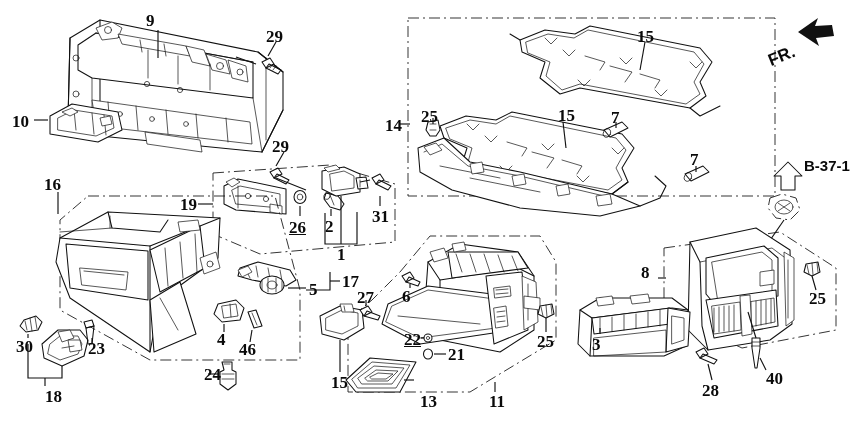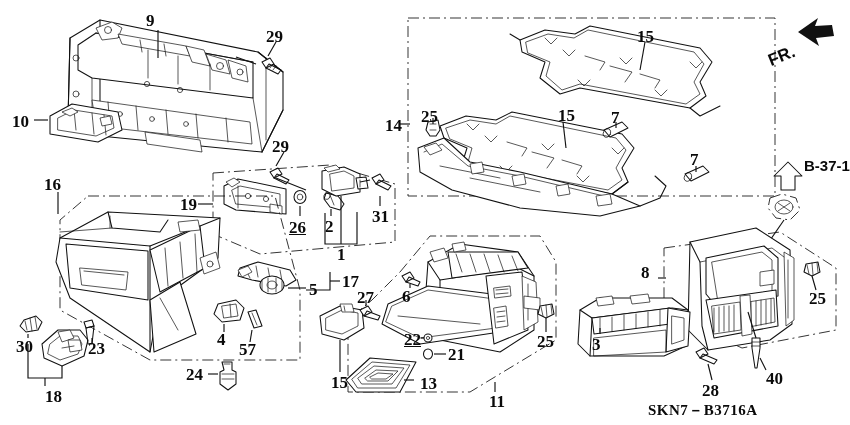--- a/index.html
+++ b/index.html
@@ -411,42 +411,41 @@
 <div class="lbl n" style="left:272px;top:138px;">29</div>
 <div class="lbl n" style="left:180px;top:196px;">19</div>
 <div class="lbl n" style="left:289px;top:219px;text-decoration:underline;">26</div>
 <div class="lbl n" style="left:325px;top:218px;">2</div>
 <div class="lbl n" style="left:372px;top:208px;">31</div>
 <div class="lbl n" style="left:337px;top:246px;">1</div>
 <div class="lbl n" style="left:44px;top:176px;">16</div>
 <div class="lbl n" style="left:342px;top:273px;">17</div>
 <div class="lbl n" style="left:309px;top:281px;">5</div>
 <div class="lbl n" style="left:217px;top:331px;">4</div>
-<div class="lbl n" style="left:239px;top:341px;">57</div>
+<div class="lbl n" style="left:239px;top:341px;">46</div>
 <div class="lbl n" style="left:16px;top:338px;">30</div>
 <div class="lbl n" style="left:88px;top:340px;">23</div>
 <div class="lbl n" style="left:45px;top:388px;">18</div>
-<div class="lbl n" style="left:186px;top:366px;">24</div>
+<div class="lbl n" style="left:204px;top:366px;">24</div>
 <div class="lbl n" style="left:385px;top:117px;">14</div>
 <div class="lbl n" style="left:421px;top:108px;">25</div>
 <div class="lbl n" style="left:637px;top:28px;">15</div>
 <div class="lbl n" style="left:558px;top:107px;">15</div>
 <div class="lbl n" style="left:611px;top:109px;">7</div>
 <div class="lbl n" style="left:690px;top:151px;">7</div>
 <div class="lbl n" style="left:402px;top:288px;">6</div>
 <div class="lbl n" style="left:404px;top:331px;text-decoration:underline;">22</div>
 <div class="lbl n" style="left:448px;top:346px;">21</div>
 <div class="lbl n" style="left:331px;top:374px;">15</div>
 <div class="lbl n" style="left:357px;top:289px;">27</div>
-<div class="lbl n" style="left:420px;top:375px;">13</div>
+<div class="lbl n" style="left:420px;top:393px;">13</div>
 <div class="lbl n" style="left:537px;top:333px;">25</div>
 <div class="lbl n" style="left:489px;top:393px;">11</div>
 <div class="lbl n" style="left:592px;top:336px;">3</div>
 <div class="lbl n" style="left:702px;top:382px;">28</div>
 <div class="lbl n" style="left:641px;top:264px;">8</div>
 <div class="lbl n" style="left:809px;top:290px;">25</div>
 <div class="lbl n" style="left:766px;top:370px;">40</div>
 
 <div class="lbl fr" style="left:772px;top:52px;">FR.</div>
 <div class="lbl ref" style="left:756px;top:158px;">B-37-1</div>
-<div class="lbl code" style="left:648px;top:403px;">SKN7－B3716A</div>
 
 </div>
 
 </body></html>

